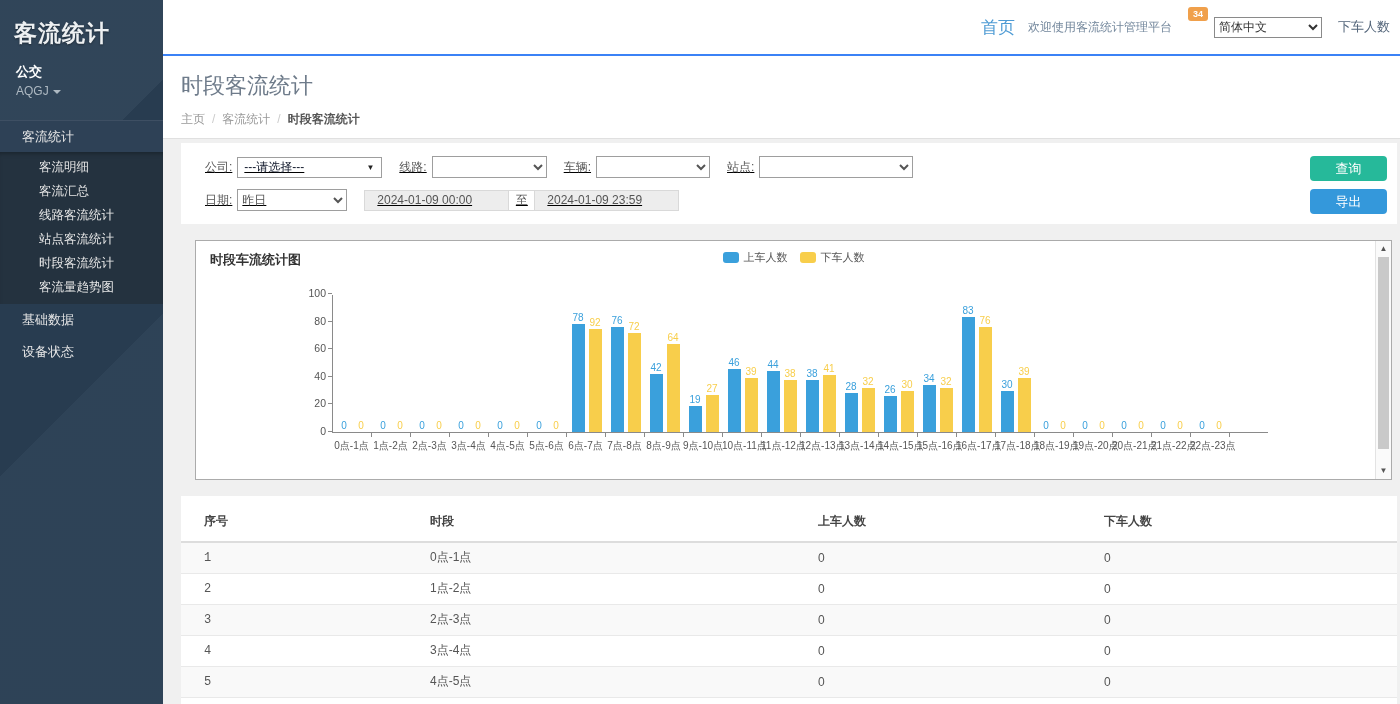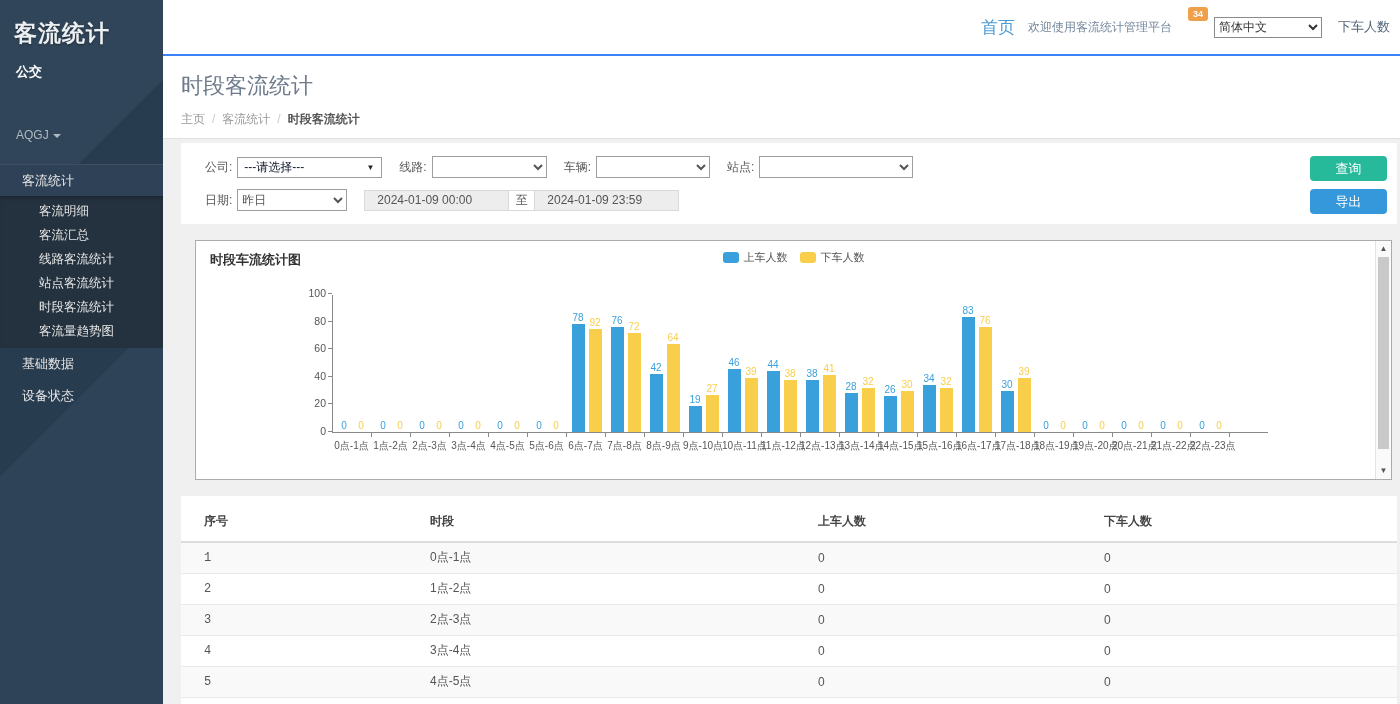--- a/index.html
+++ b/index.html
@@ -5,21 +5,21 @@
   * { box-sizing: border-box; margin: 0; padding: 0; }
   html,body { width:1400px; height:704px; overflow:hidden;
     font-family:"Liberation Sans","DejaVu Sans",sans-serif; background:#F0F0F0; }
 
   
   .sidebar { position:absolute; left:0; top:0; width:163px; height:704px; background:#2A3F54; z-index:5;
     background-image:linear-gradient(135deg, rgba(255,255,255,0.03) 0%, rgba(255,255,255,0.03) 28%, rgba(0,0,0,0.05) 28%, rgba(0,0,0,0.05) 55%, rgba(255,255,255,0.02) 55%); }
   .logo { padding:18px 14px 0; color:#EDF0F2; font-size:23px; font-weight:bold; letter-spacing:1px;
     text-shadow:0 1px 2px rgba(0,0,0,0.4); }
   .org { padding:14px 16px 0; color:#FFFFFF; font-size:13px; font-weight:bold; }
-  .user { padding:3px 16px 14px; color:#AEB9C2; font-size:12px; cursor:pointer;margin-top:44px; }
+  .user { padding:3px 16px 14px; color:#AEB9C2; font-size:12px; cursor:pointer; }
   .user .caret { display:inline-block; margin-left:4px; vertical-align:middle;
     border-left:4px solid transparent; border-right:4px solid transparent; border-top:4px solid #AEB9C2; }
   .menu { margin-top:8px; }
   .msection { height:32px; line-height:32px; padding-left:22px; color:#E7E7E7; font-size:13px; cursor:pointer; }
   .msection.expanded { background:#2E4156; border-top:1px solid rgba(255,255,255,0.08); }
   .submenu { background:#24323F; padding:3px 0 5px; box-shadow:inset 0 4px 5px -3px rgba(0,0,0,0.35); }
   .subitem { height:24px; line-height:24px; padding-left:39px; font-size:12.5px; color:#E7E7E7; cursor:pointer; }
 
   
   .main { margin-left:163px; height:704px; display:flex; flex-direction:column; }
@@ -37,21 +37,21 @@
   .page-title { font-size:22px; color:#6E7B8A; font-weight:normal; }
   .breadcrumb { margin-top:10px; font-size:12px; color:#999; }
   .bc-item { color:#999; cursor:pointer; }
   .bc-sep { color:#CCC; margin:0 7px; }
   .bc-sep::after { content:"/"; }
   .bc-current { color:#565656; font-weight:bold; }
 
   .content { flex:1; background:#F0F0F0; padding:4px 3px 0 18px; overflow:hidden; }
 
   
-  .filter-card { background:#FFFFFF; position:relative; padding:13px 60px 13px 24px; }
+  .filter-card { background:#FFFFFF; position:relative; padding:13px 60px 13px 24px;text-decoration:underline; }
   .frow { display:flex; align-items:center; height:22px; }
   .frow + .frow { margin-top:11px; }
   .flabel { font-size:12px; color:#565656; margin-right:5px; white-space:nowrap; }
   .fake-select { width:145px; height:21px; border:1px solid #9E9E9E; background:#FFF; font-size:12px;
     color:#0f172a; display:flex; align-items:center; padding-left:6px; position:relative; margin-right:17px; cursor:pointer; }
   .fake-select::after { content:"▼"; position:absolute; right:7px; top:5px; font-size:8px; color:#222; }
   select.fsel { height:22px; font-size:12px; color:#555; border:1px solid #9E9E9E; background:#FFF; margin-right:17px; }
   .w-line { width:115px; } .w-veh { width:114px; } .w-sta { width:154px; } .w-date { width:110px; margin-right:6px; }
   .dinput { height:21px; width:144px; background:#EDEDED; border:1px solid #D9D9D9; font-size:12px;
     color:#555; padding-left:12px; }

